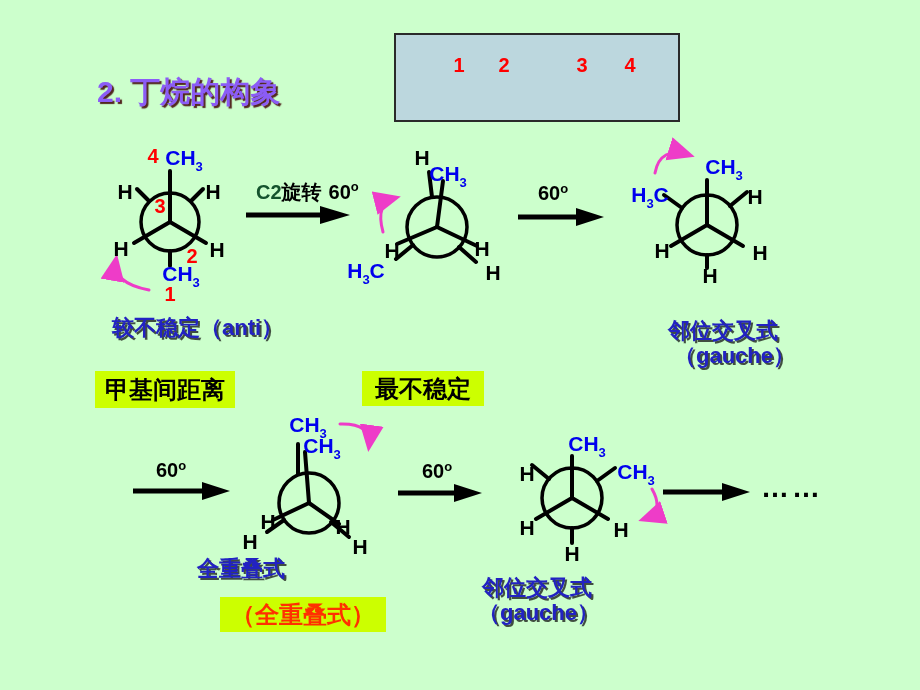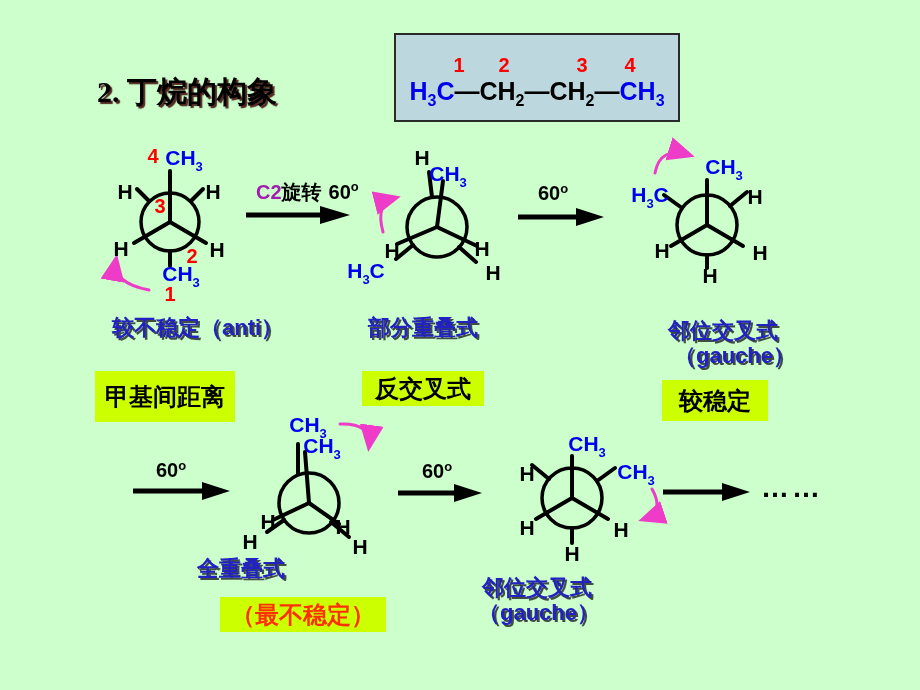--- a/index.html
+++ b/index.html
@@ -1,32 +1,32 @@
 <!DOCTYPE html>
 <html><head>
 <meta charset="utf-8">
 <style>
   html,body{margin:0;padding:0;background:#ccffcc;}
   .slide{position:relative;width:920px;height:690px;background:#ccffcc;overflow:hidden;
          font-family:"Liberation Sans","DejaVu Sans",sans-serif;}
   svg.overlay{position:absolute;left:0;top:0;}
   .abs{position:absolute;}
   .ctr{transform:translate(-50%,-50%);}
-  .title{font-weight:bold;font-size:30px;color:#000000;
-         text-shadow:2px 2px 1px rgba(60,0,0,.85);white-space:nowrap;font-family:Liberation Serif, serif;}
+  .title{font-weight:bold;font-size:30px;color:#8b5cf6;
+         text-shadow:2px 2px 1px rgba(60,0,0,.85);white-space:nowrap;}
   .fbox{background:#bcd7de;border:2px solid #2a2a2a;}
   .formula{font-weight:bold;font-size:25px;color:#000;white-space:nowrap;}
   .formula sub{font-size:16px;}
   .atom{font-weight:bold;font-size:21px;color:#000;white-space:nowrap;line-height:1;}
   .atom sub{font-size:13px;}
   .blue{color:#0000ee;}
   .cnum{font-weight:bold;font-size:20px;color:#ff0000;line-height:1;}
   .deg{font-weight:bold;font-size:20px;color:#000;white-space:nowrap;}
   .deg sup{font-size:13px;}
-  .red{color:#a21caf;}
+  .red{color:#14532d;}
   .rednote{color:#ff3000;}
   .conf{font-weight:bold;font-size:22px;color:#2222c2;
         text-shadow:2px 2px 0 rgba(10,10,10,.72);white-space:nowrap;line-height:1.15;}
   .notebox{background:#ccff00;font-weight:bold;font-size:24px;color:#000;
            line-height:31px;white-space:nowrap;}
   .dots{font-weight:bold;font-size:28px;color:#000;letter-spacing:3px;white-space:nowrap;}
 </style>
 </head>
 <body>
 
@@ -118,23 +118,20 @@
     </g>
   </svg>
 
   <div class="abs title" style="left:97px;top:72px">2. 丁烷的构象</div>
 
   <div class="abs fbox" style="left:394px;top:33px;width:282px;height:85px">
     <span class="abs ctr cnum" style="left:63px;top:30px">1</span>
     <span class="abs ctr cnum" style="left:108px;top:30px">2</span>
     <span class="abs ctr cnum" style="left:186px;top:30px">3</span>
     <span class="abs ctr cnum" style="left:234px;top:30px">4</span>
-    <div class="abs formula" style="left:0;right:0;top:42px;text-align:center">
-      <span class="blue"><span>H</span><sub>3</sub><span>C</span></span><span>—</span><span><span>CH</span><sub>2</sub></span><span>—</span><span><span>CH</span><sub>2</sub></span><span>—</span><span class="blue"><span>CH</span><sub>3</sub></span>
-    </div>
   </div>
 
   <div class="abs deg" style="left:256px;top:179px">
     <span class="red">C2</span><span>旋转</span><span style="margin-left:7px">60</span><sup>o</sup>
   </div>
   <div class="abs ctr deg" style="left:553px;top:193px">
     <span>60</span><sup>o</sup></div>
   <div class="abs ctr deg" style="left:171px;top:470px">
     <span>60</span><sup>o</sup></div>
   <div class="abs ctr deg" style="left:437px;top:471px">
@@ -174,29 +171,27 @@
   <span class="abs ctr atom" style="left:360px;top:546px">H</span>
 
   <span class="abs ctr atom blue" style="left:587px;top:446px"><span>CH</span><sub>3</sub></span>
   <span class="abs ctr atom" style="left:527px;top:473px">H</span>
   <span class="abs ctr atom blue" style="left:636px;top:474px"><span>CH</span><sub>3</sub></span>
   <span class="abs ctr atom" style="left:527px;top:527px">H</span>
   <span class="abs ctr atom" style="left:621px;top:529px">H</span>
   <span class="abs ctr atom" style="left:572px;top:553px">H</span>
 
   <div class="abs conf" style="left:112px;top:315px">较不稳定（anti）</div>
-  <div class="abs conf" style="left:368px;top:315px">部分重叠式</div>
   <div class="abs conf" style="left:668px;top:318px">邻位交叉式</div>
   <div class="abs conf" style="left:674px;top:343px">（gauche）</div>
   <div class="abs conf" style="left:197px;top:556px">全重叠式</div>
   <div class="abs conf" style="left:482px;top:575px">邻位交叉式</div>
   <div class="abs conf" style="left:478px;top:600px">（gauche）</div>
 
-  <div class="abs notebox" style="left:95px;top:371px;padding:10px 10px">
+  <div class="abs notebox" style="left:95px;top:371px;padding:3px 10px">
     <div><span>甲基间距离</span></div>
   </div>
-  <div class="abs notebox rednote" style="left:362px;top:371px;padding:2px 13px">反交叉式</div>
-  <div class="abs notebox rednote" style="left:662px;top:380px;padding:5px 17px">较稳定</div>
+  <div class="abs notebox rednote" style="left:362px;top:371px;padding:2px 13px">最不稳定</div>
   <div class="abs notebox" style="left:220px;top:597px;padding:2px 11px">
-    <div class="rednote">（最不稳定）</div>
+    <div class="rednote">（全重叠式）</div>
   </div>
 
 </div>
 
 </body></html>

